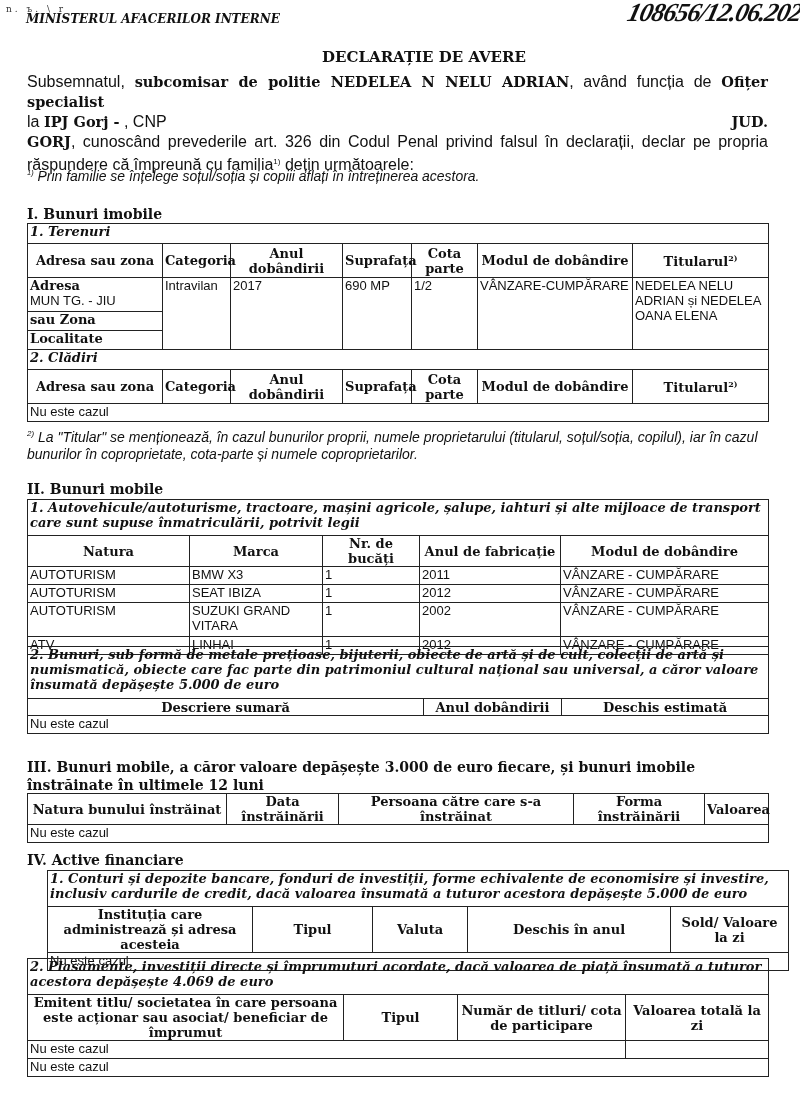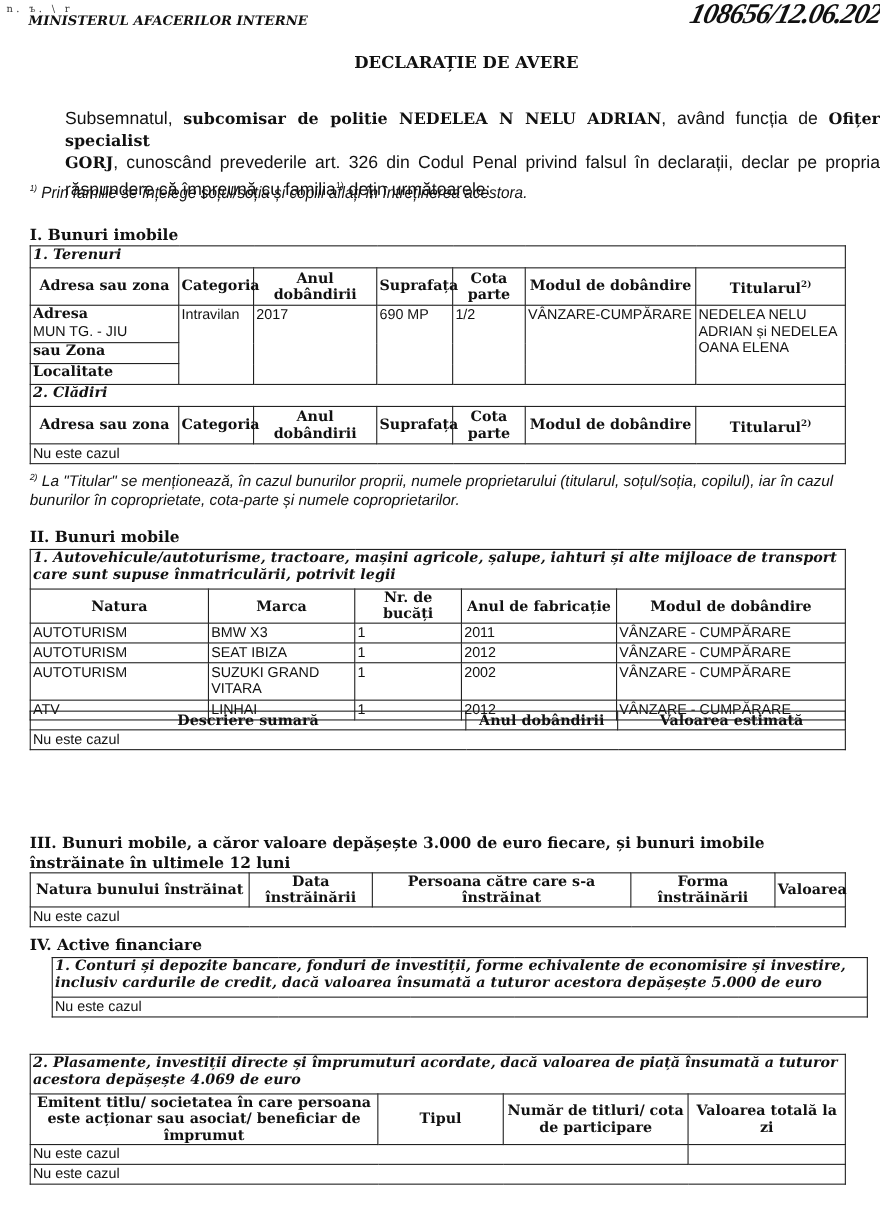--- a/index.html
+++ b/index.html
@@ -4,22 +4,22 @@
 <style>
   html, body { margin:0; padding:0; background:#fff; }
   body { width:800px; height:1118px; position:relative; overflow:hidden; color:#111;
          font-family:"DejaVu Serif","Liberation Serif",serif; }
   .abs { position:absolute; }
   .marks { left:6px; top:4px; font-size:9px; letter-spacing:3px; color:#333; }
   .ministry { left:26px; top:12px; font-size:12px; font-weight:bold; font-style:italic; }
   .regno { left:628px; top:-2px; font-size:26px; font-style:italic; font-family:"Liberation Serif",serif;
            transform:skewX(-14deg); letter-spacing:-1px; font-weight:bold; }
   .title { left:0; width:800px; top:48px; text-align:center; font-size:15px; font-weight:bold;margin-left:24px; }
-  .intro { left:27px; width:741px; top:99px; font-size:16px; line-height:20px;
-           font-family:"Liberation Sans Narrow","Liberation Sans",sans-serif; text-align:justify;margin-left:32px; }
+  .intro { left:27px; width:741px; top:72px; font-size:16px; line-height:20px;
+           font-family:"Liberation Sans Narrow","Liberation Sans",sans-serif; text-align:justify; }
   .intro b { font-family:"DejaVu Serif",serif; font-size:14.5px; }
   .note1 { left:27px; top:167px; font-size:15px; font-style:italic;
            font-family:"Liberation Sans",sans-serif; transform:scaleX(0.93); transform-origin:left; }
   .section-title { font-size:14px; font-weight:bold; }
   table { border-collapse:collapse; position:absolute; left:27px; width:741px; table-layout:fixed; }
   td, th { border:1.3px solid #222; padding:0 2px; vertical-align:top; font-size:13px; line-height:15px; }
   th { font-weight:bold; text-align:center; vertical-align:middle; font-size:13px; }
   .sub { font-style:italic; font-weight:bold; font-size:13px; }
   .val { font-family:"Liberation Sans",sans-serif; font-size:13px; transform-origin:left; }
   .foot { font-style:italic; font-size:14px; font-family:"Liberation Sans",sans-serif; line-height:17px; }
@@ -28,20 +28,24 @@
 </head>
 <body>
 
 <div class="abs marks">n. ъ. \ r</div>
 <div class="abs ministry">MINISTERUL AFACERILOR INTERNE</div>
 <div class="abs regno">108656/12.06.2024</div>
 <div class="abs title">DECLARAȚIE DE AVERE</div>
 
 <div class="abs intro">
   <span>Subsemnatul, </span><b>subcomisar de politie NEDELEA N NELU ADRIAN</b><span>, având funcția de </span><b>Ofițer specialist</b><br>
+  <span style="display:flex;justify-content:space-between;">
+      <span><span>la </span><b>IPJ Gorj -</b><span> , CNP</span></span>
+      <b>JUD.</b>
+    </span>
   <b>GORJ</b><span>, cunoscând prevederile art. 326 din Codul Penal privind falsul în declarații, declar pe propria răspundere că împreună cu familia</span><sup>1)</sup><span> dețin următoarele:</span>
 </div>
 <div class="abs note1"><sup>1)</sup><span> Prin familie se înțelege soțul/soția și copiii aflați în întreținerea acestora.</span></div>
 
 <div class="abs section-title" style="left:27px;top:206px;text-align:center;">I. Bunuri imobile</div>
 
 <table style="top:223px;">
   <colgroup>
       <col style="width:135px">
       <col style="width:68px">
@@ -151,24 +155,27 @@
 </tbody>
   </table>
 
 <table style="top:646px;">
   <colgroup>
       <col style="width:396px">
       <col style="width:138px">
       <col style="width:207px">
     </colgroup>
   <tbody>
+      <tr style="height:52px">
+        <td colspan="3" class="sub">2. Bunuri, sub formă de metale prețioase, bijuterii, obiecte de artă și de cult, colecții de artă și numismatică, obiecte care fac parte din patrimoniul cultural național sau universal, a căror valoare însumată depășește 5.000 de euro</td>
+      </tr>
   <tr style="height:17px">
     <th>Descriere sumară</th>
     <th>Anul dobândirii</th>
-    <th>Valoarea estimată</th>
+    <th>Deschis estimată</th>
   </tr>
   <tr style="height:18px">
         <td colspan="3" class="val">Nu este cazul</td>
       </tr>
 </tbody>
   </table>
 
 <div class="abs section-title" style="left:27px;top:758px;width:741px;line-height:18px;">III. Bunuri mobile, a căror valoare depășește 3.000 de euro fiecare, și bunuri imobile înstrăinate în ultimele 12 luni</div>
 
 <table style="top:793px;">
@@ -200,20 +207,27 @@
       <col style="width:205px">
       <col style="width:120px">
       <col style="width:95px">
       <col style="width:203px">
       <col style="width:118px">
     </colgroup>
   <tbody>
       <tr style="height:36px">
         <td colspan="5" class="sub">1. Conturi și depozite bancare, fonduri de investiții, forme echivalente de economisire și investire, inclusiv cardurile de credit, dacă valoarea însumată a tuturor acestora depășește 5.000 de euro</td>
       </tr>
+  <tr style="height:34px">
+    <th>Instituția care administrează și adresa acesteia</th>
+    <th>Tipul</th>
+    <th>Valuta</th>
+    <th>Deschis în anul</th>
+    <th>Sold/ Valoare la zi</th>
+  </tr>
   <tr style="height:18px">
         <td colspan="5" class="val">Nu este cazul</td>
       </tr>
 </tbody>
   </table>
 
 <table style="top:958px;">
   <colgroup>
       <col style="width:316px">
       <col style="width:114px">

